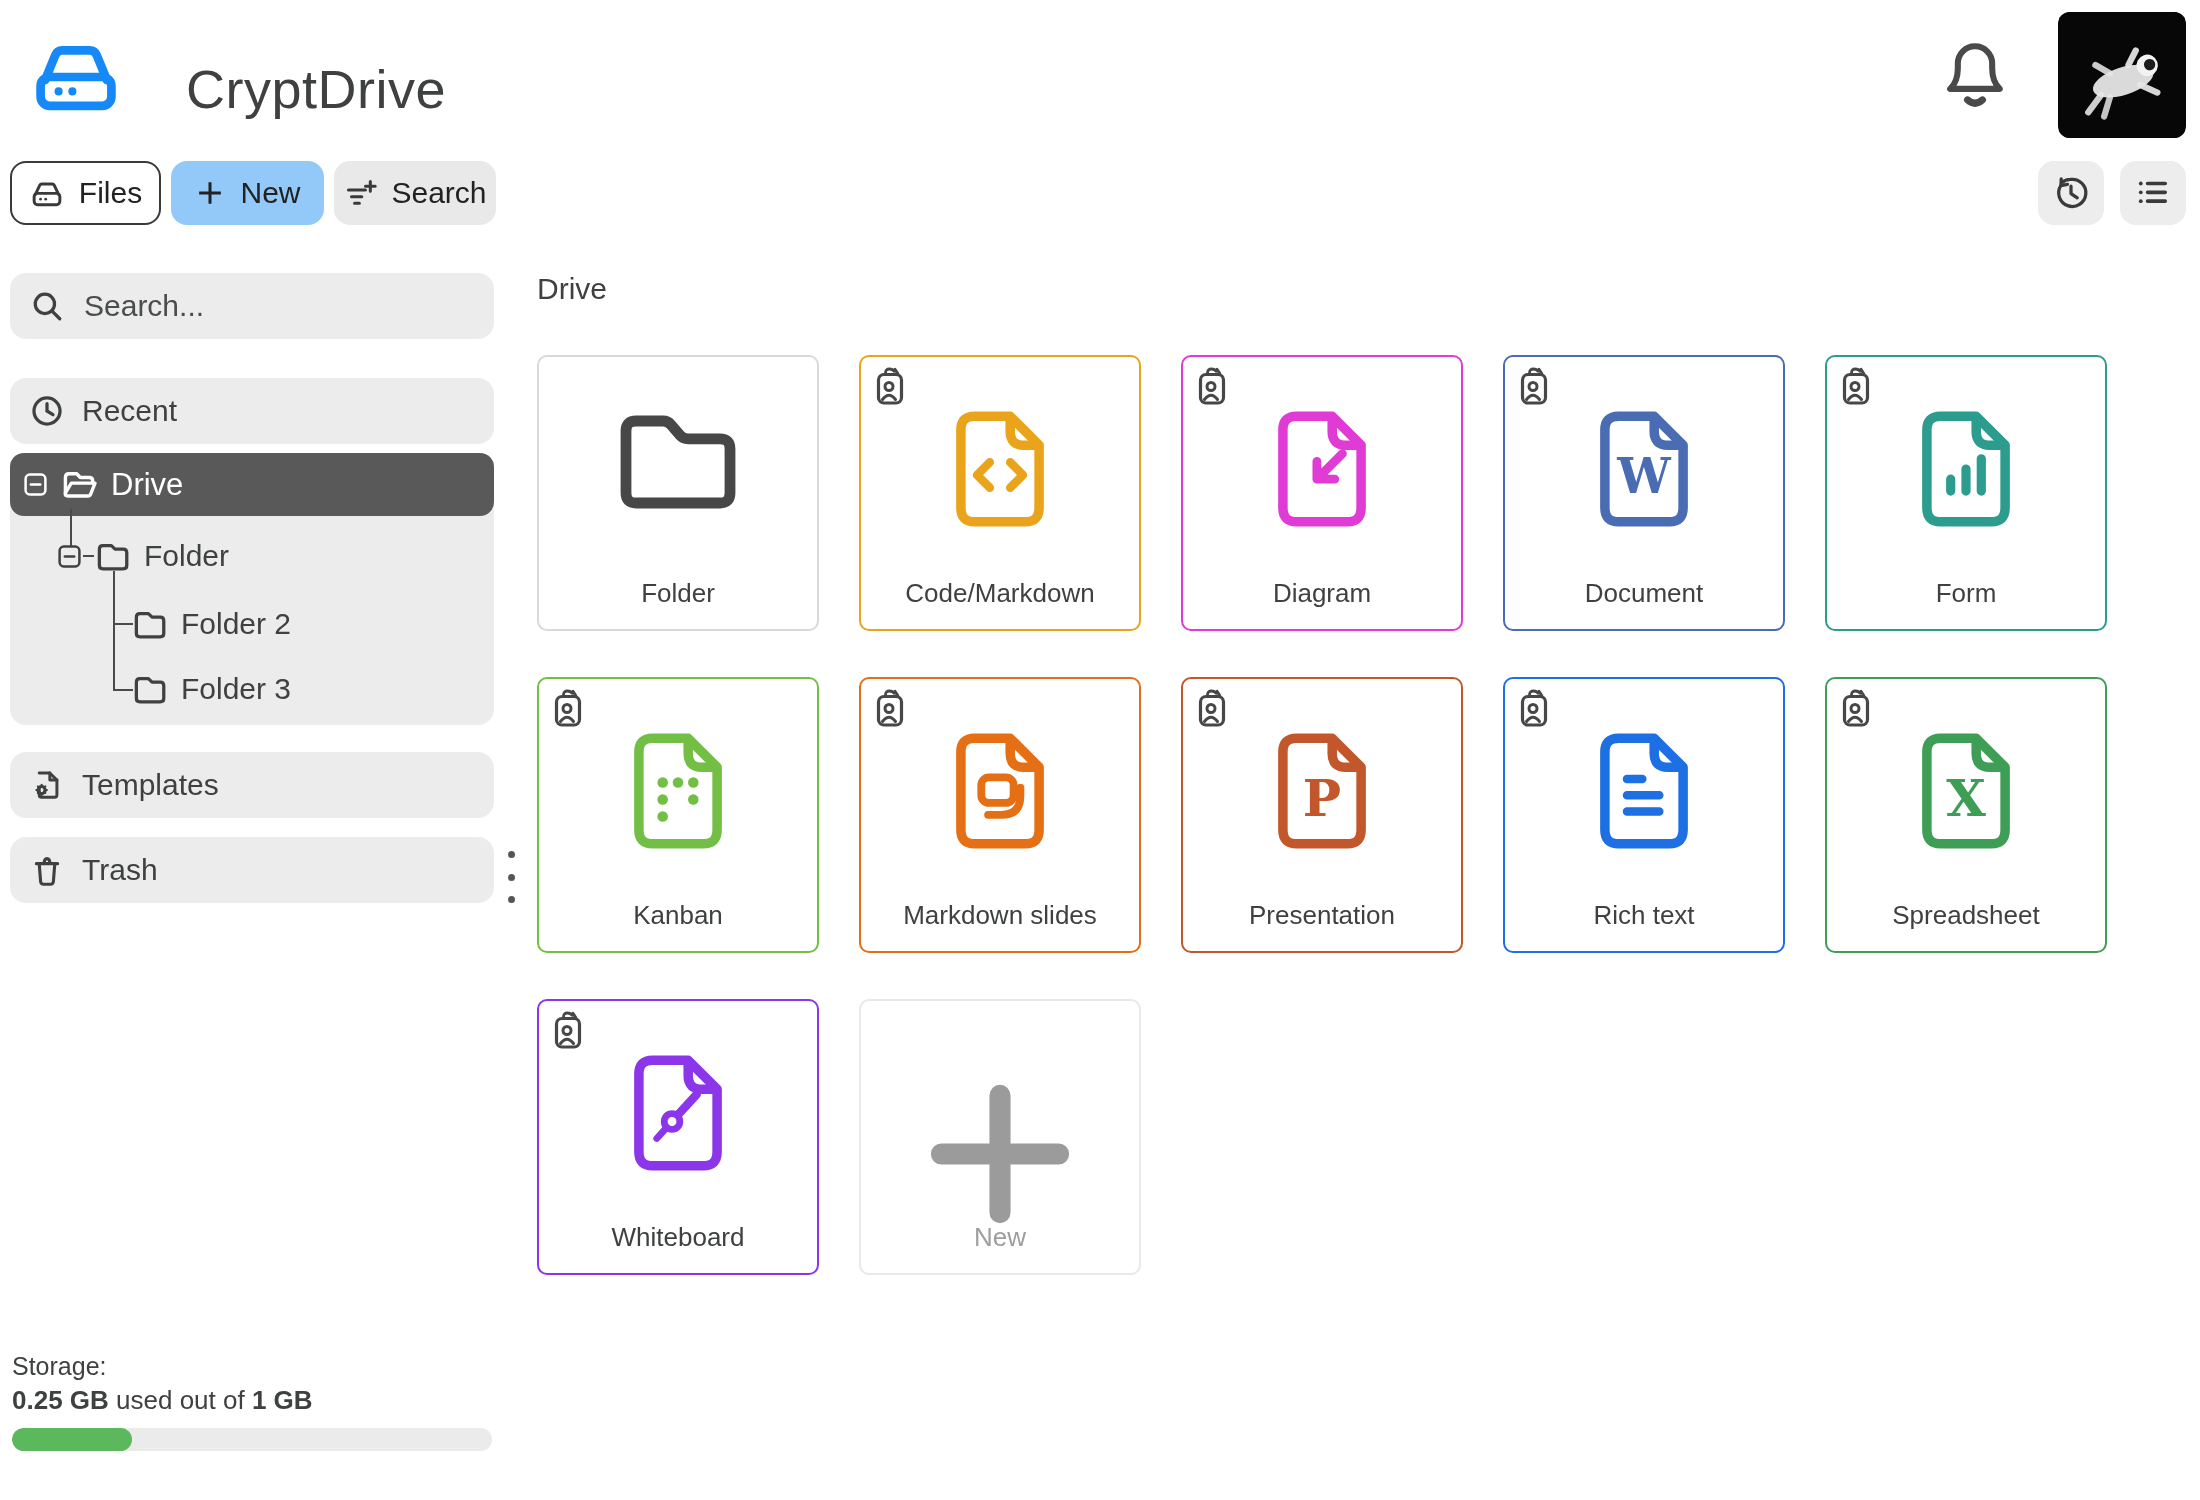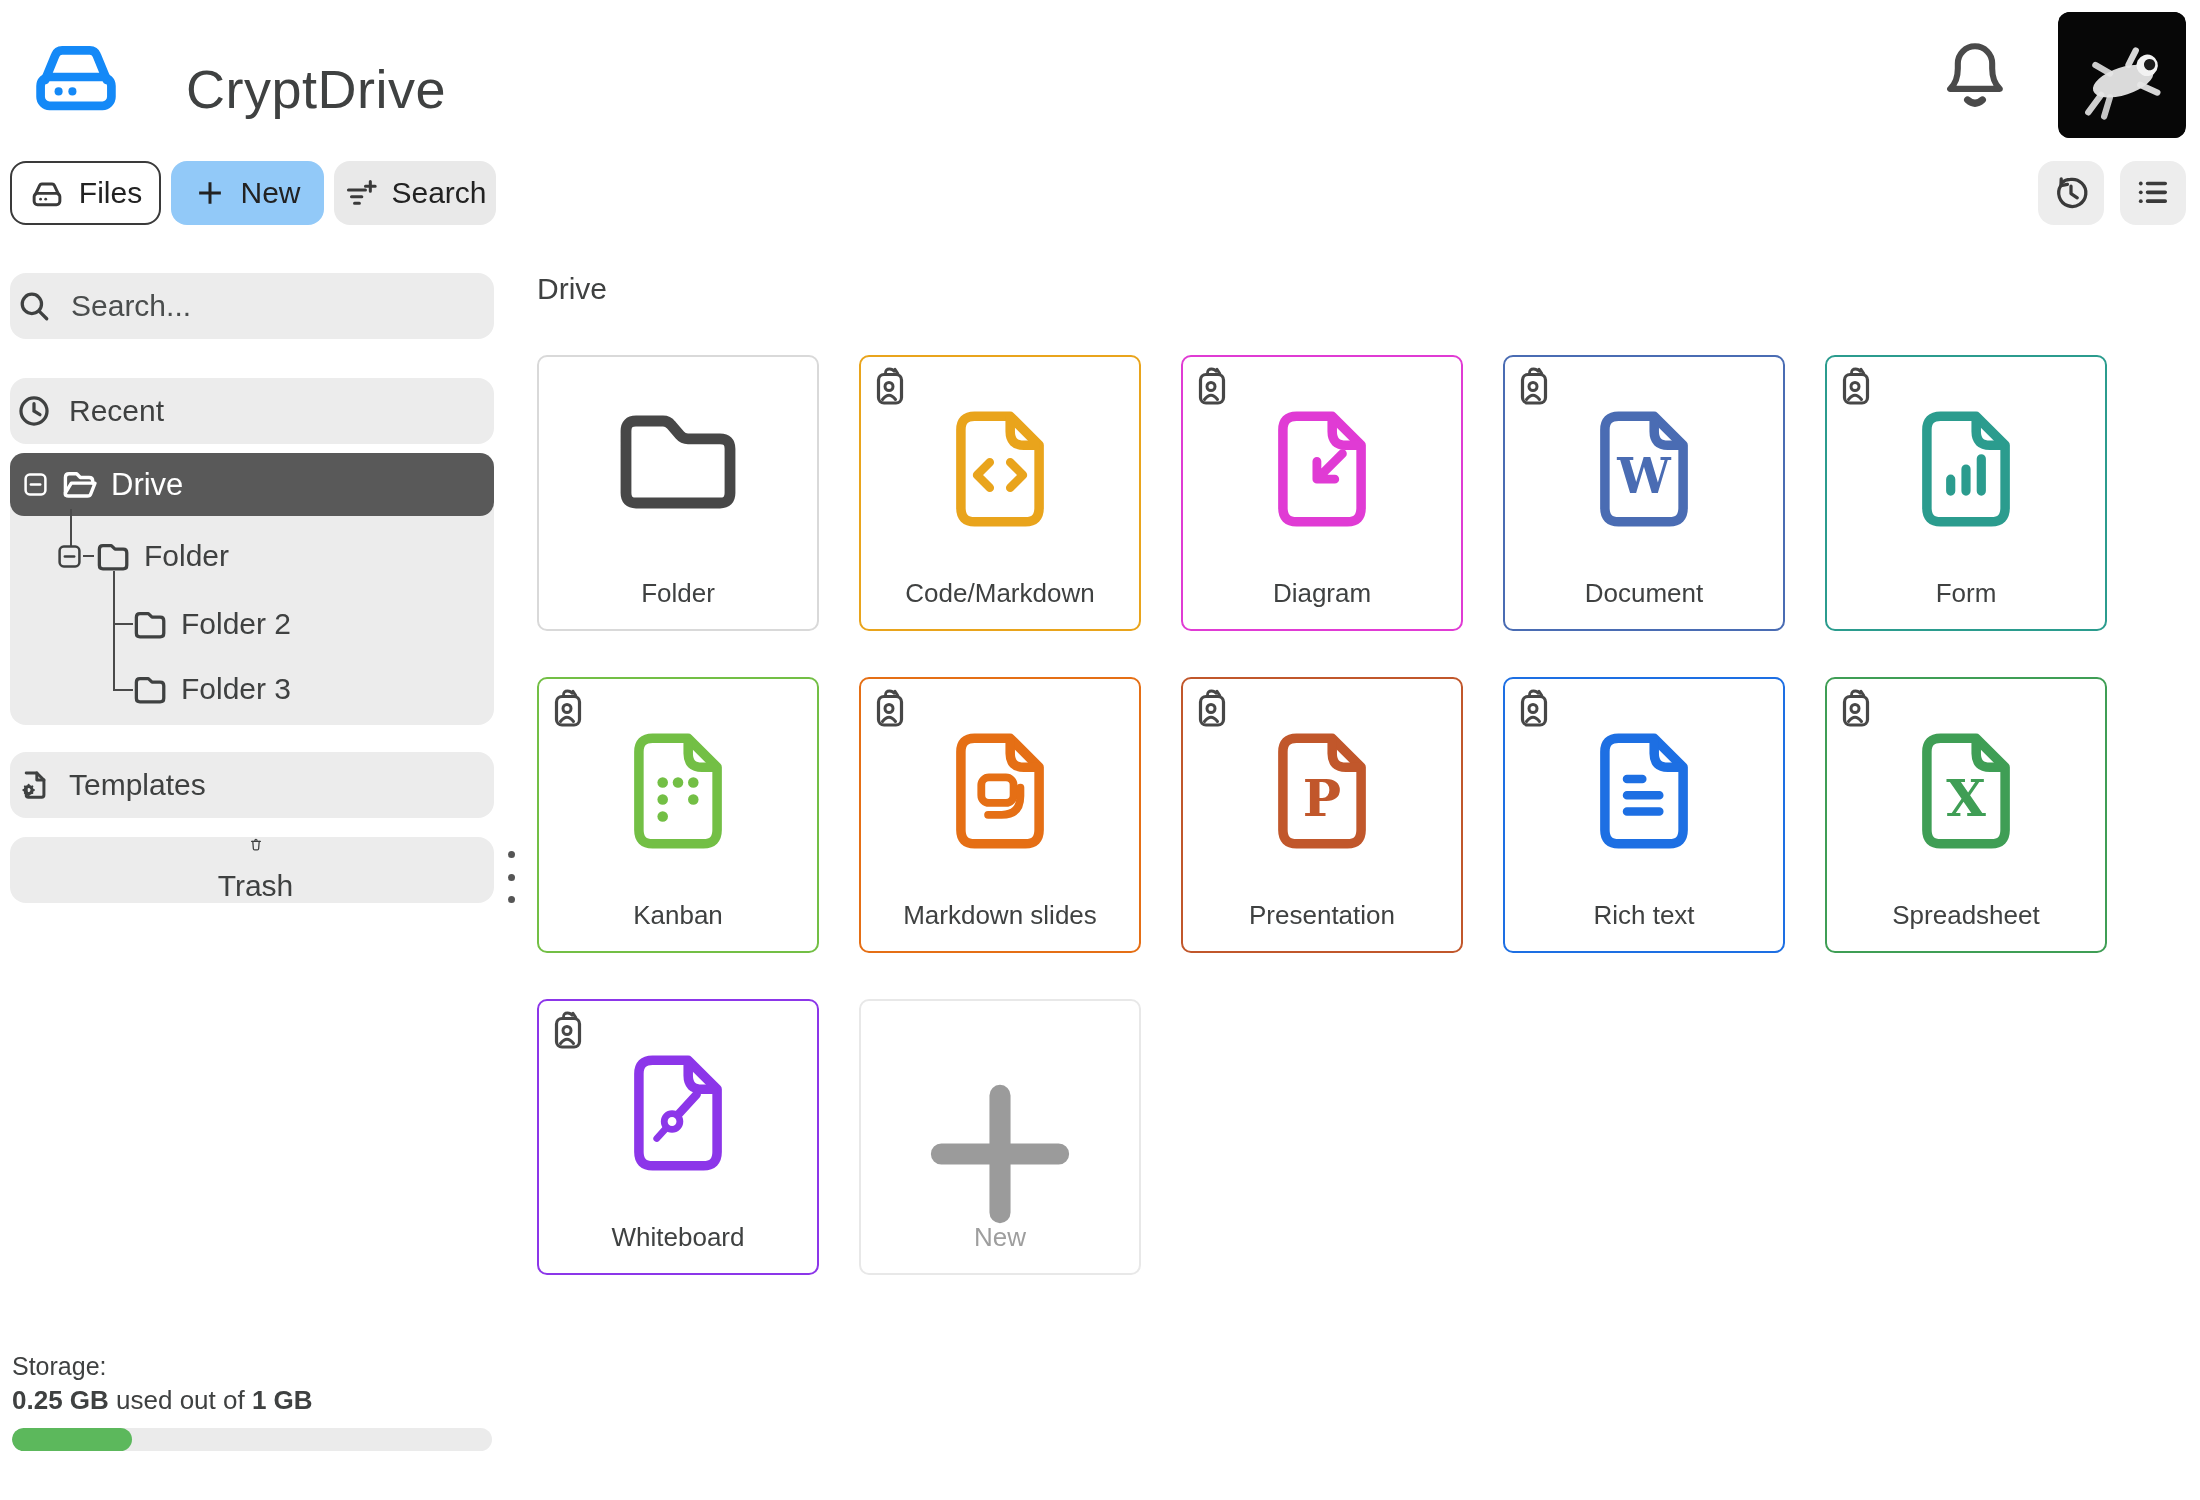--- a/index.html
+++ b/index.html
@@ -14,29 +14,29 @@
   
   .tbtn{position:absolute;top:161px;height:64px;border-radius:16px;display:flex;align-items:center;
         justify-content:center;gap:14px;font-size:30px;color:#222;box-sizing:border-box;cursor:pointer;}
   #btn-files{left:10px;width:151px;background:#fff;border:2.5px solid #3a3a3a;}
   #btn-new{left:171px;width:153px;background:#92c9f8;}
   #btn-filter{left:334px;width:162px;background:#e9e9e9;}
   #btn-history{left:2038px;width:66px;background:#ededed;}
   #btn-list{left:2120px;width:66px;background:#ededed;}
   
   .sbtn{position:absolute;left:10px;width:484px;height:66px;background:#ececec;border-radius:16px;
-        display:flex;align-items:center;gap:18px;padding-left:7px;box-sizing:border-box;
+        display:flex;align-items:center;gap:18px;padding-left:20px;box-sizing:border-box;
         font-size:30px;color:#3f4141;cursor:pointer;}
   #search-box{top:273px;}
   #search-box input{border:none;background:transparent;outline:none;font-family:"Liberation Sans",sans-serif;
         font-size:30px;color:#3f4141;width:360px;}
   #search-box input::placeholder{color:#4a4d4d;opacity:1;}
   #recent-btn{top:370px;margin-top:8px;}
   #templates-btn{top:752px;}
-  #trash-btn{top:837px;flex-direction:column;}
+  #trash-btn{top:837px;}
   #tree{position:absolute;left:10px;top:453px;width:484px;height:272px;background:#ececec;border-radius:16px;}
   #row-drive{position:absolute;left:0;top:0;width:100%;height:63px;background:#595959;border-radius:14px;
         display:flex;align-items:center;gap:13px;padding-left:13px;box-sizing:border-box;color:#fff;
         font-size:31px;cursor:pointer;}
   .trow{position:absolute;display:flex;align-items:center;gap:13px;font-size:30px;color:#3f4141;cursor:pointer;height:56px;}
   #row-folder{left:47px;top:75px;}
   #row-folder2{left:122px;top:143px;}
   #row-folder3{left:122px;top:208px;}
   .tline{position:absolute;background:#4a4a4a;}
   

